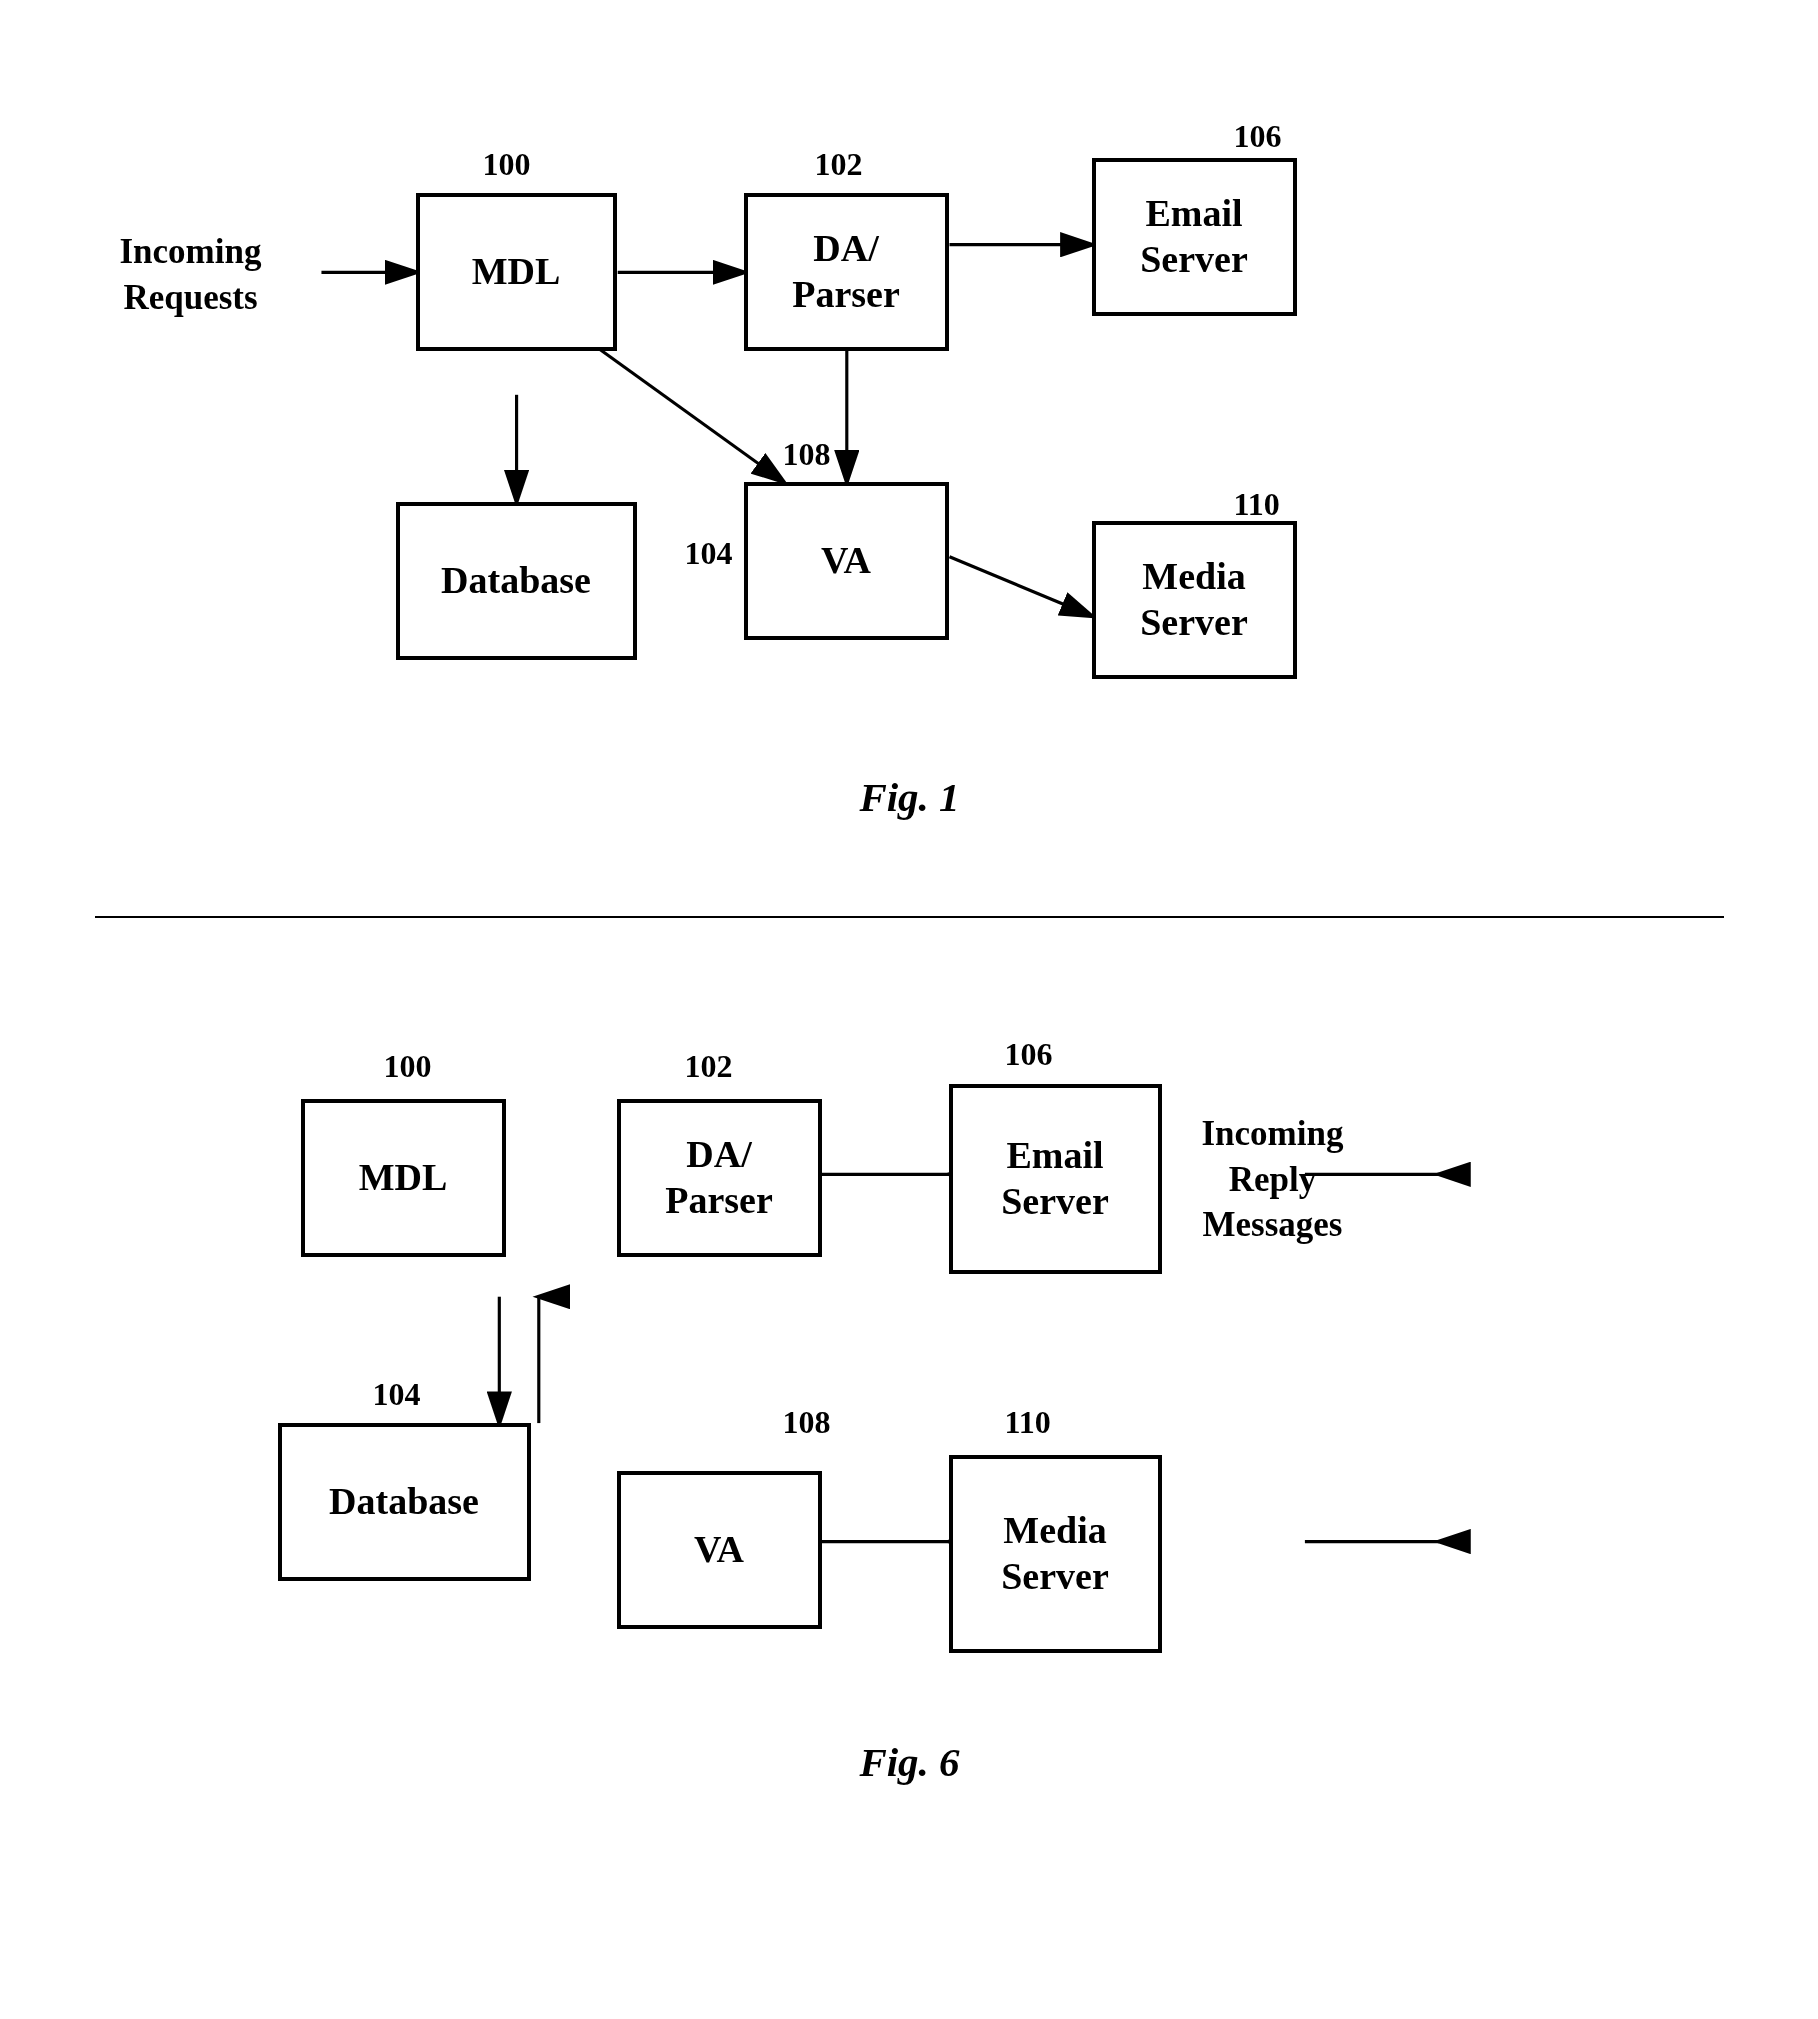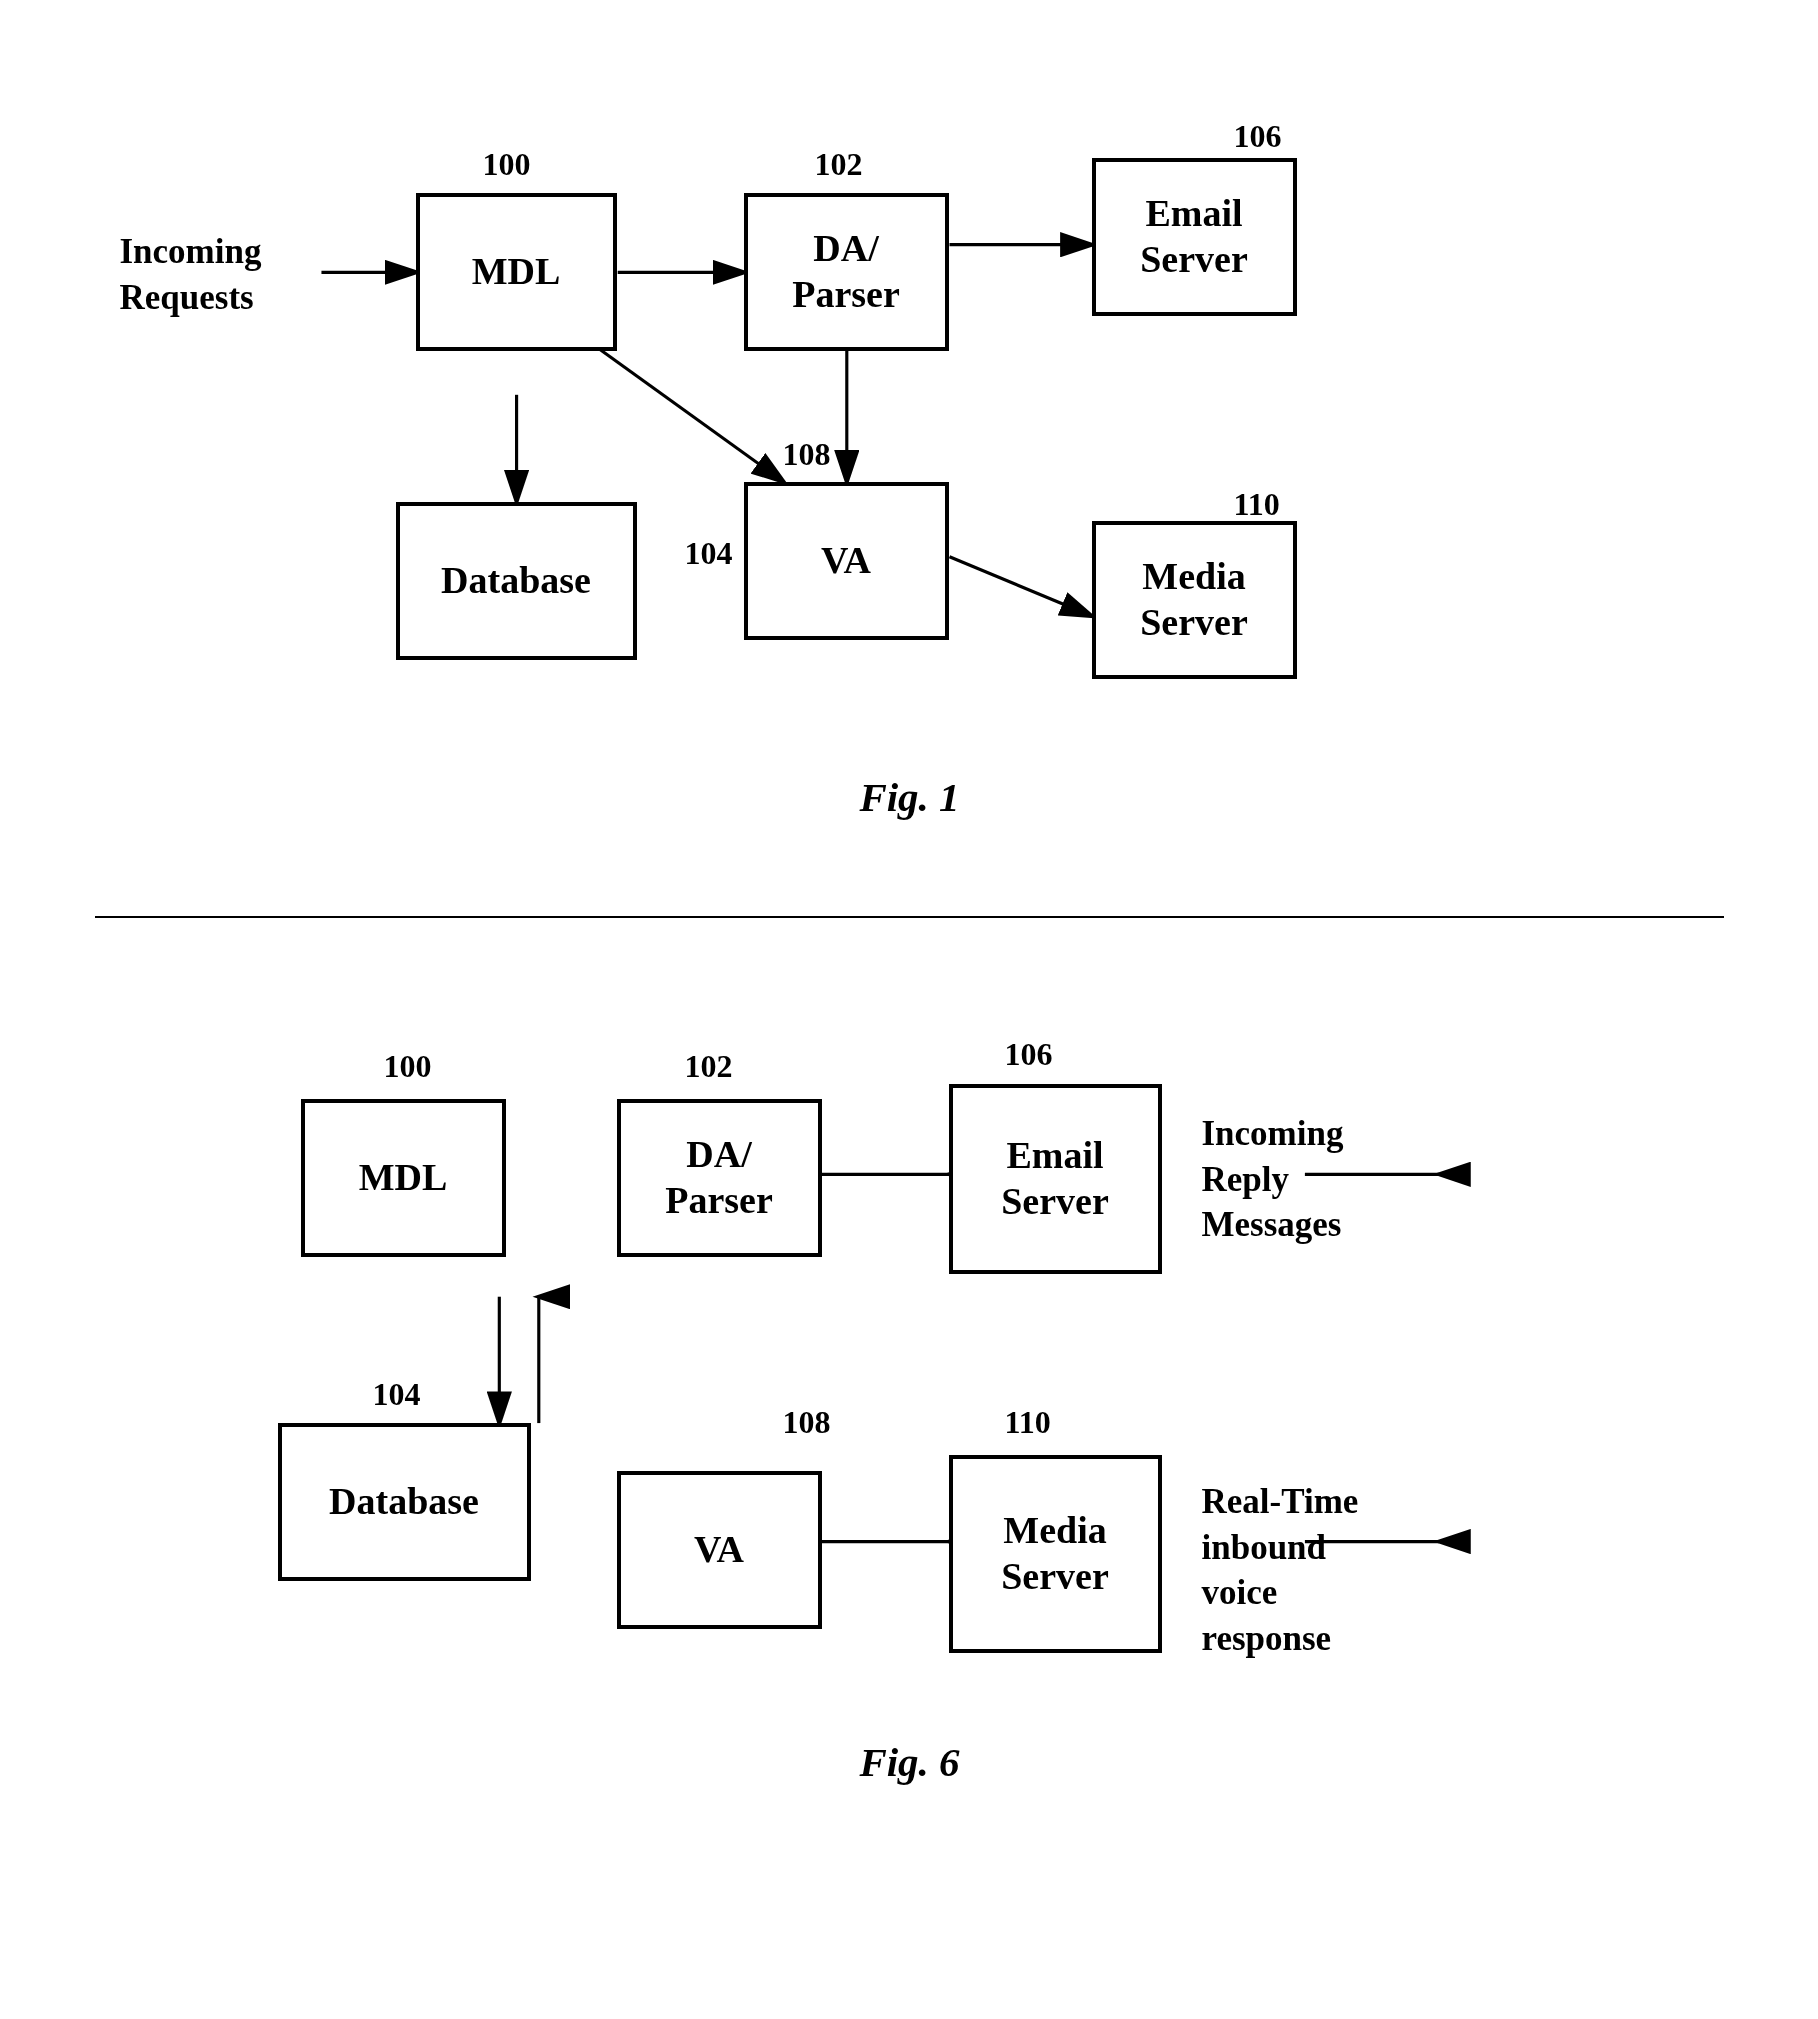--- a/index.html
+++ b/index.html
@@ -54,20 +54,21 @@
       font-size: 32px;
       font-weight: bold;
     }
 
     
     .label {
       position: absolute;
       font-size: 35px;
       font-weight: bold;
       line-height: 1.3;
+      text-align: center;
     }
 
     
     .diagram svg {
       position: absolute;
       top: 0;
       left: 0;
       width: 100%;
       height: 100%;
       overflow: visible;
@@ -243,23 +244,20 @@
       <span>108</span>
     </div>
     <div class="ref" style="left: 909px; top: 439px;">
       <span>110</span>
     </div>
 
     <div class="label" style="left: 1106px; top: 146px; font-size: 35px; font-weight: bold; line-height: 1.3;">
       Incoming<br>Reply<br>Messages
     </div>
 
-    <div class="label" style="left: 1106px; top: 514px; font-size: 35px; font-weight: bold; line-height: 1.3;">
-      Real-Time<br>inbound<br>voice<br>response
-    </div>
 
     <div class="diagram-title" style="position: absolute; left: 0; right: 0; bottom: -47px;">
       <span>Fig. 6</span>
     </div>
   </div>
 
 </div>
 
 
 </body></html>

